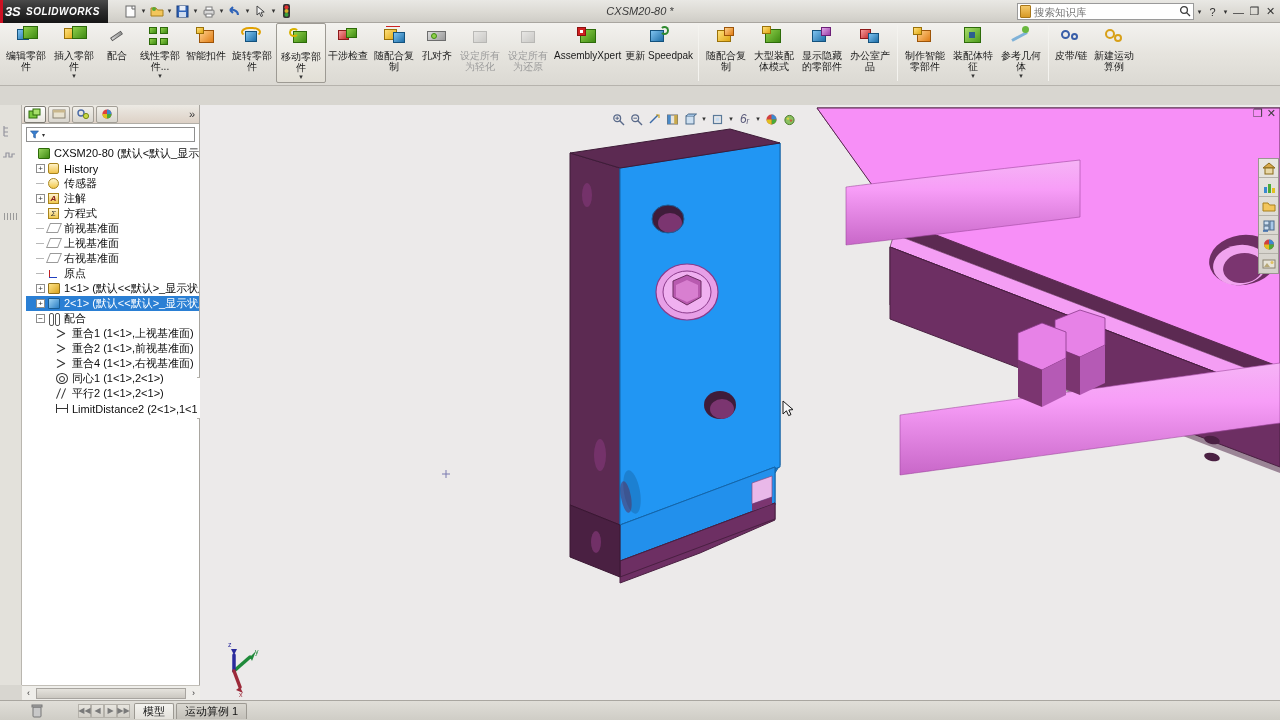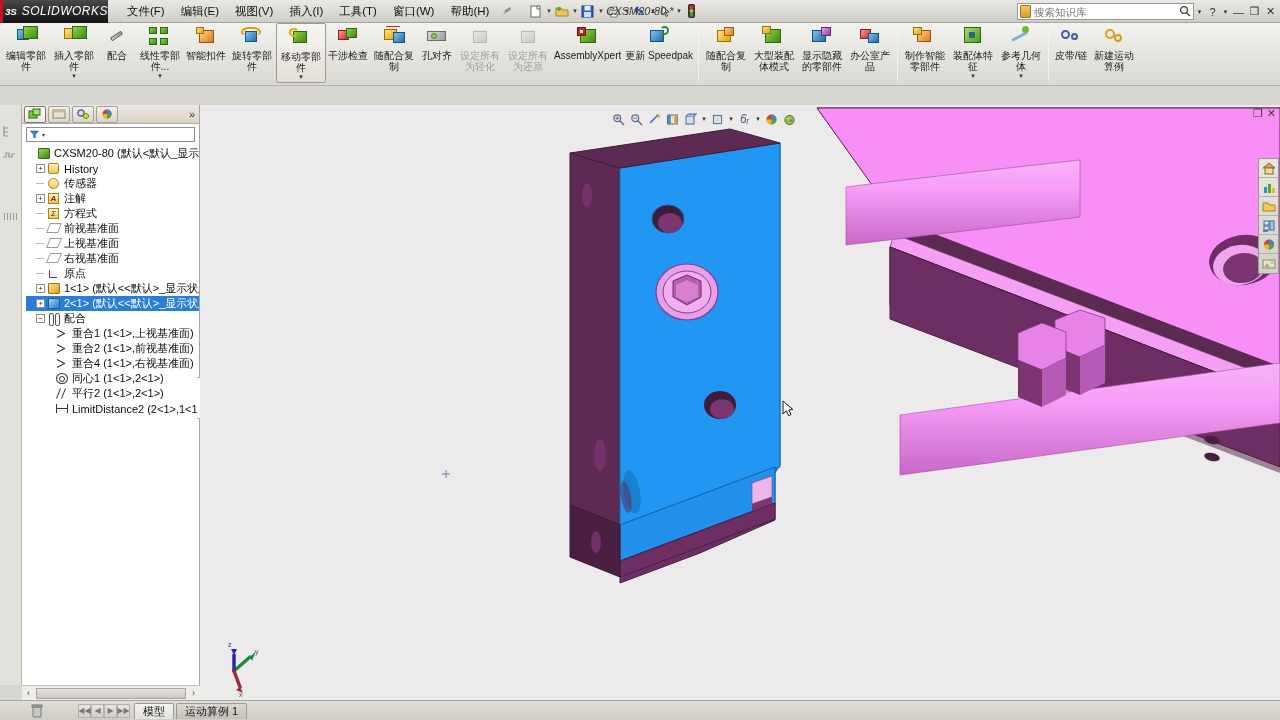--- a/index.html
+++ b/index.html
@@ -23,21 +23,21 @@
     width:108px; height:23px;
     background:linear-gradient(180deg,#4a4a4a 0%,#2b2b2b 50%,#151515 100%);
     display:flex; align-items:center; gap:3px; padding-left:5px;
     position:relative;
   }
   .sw-logo:before{
     content:""; position:absolute; left:0; top:0; width:3px; height:23px;
     background:#cc1122;
   }
   .sw-word{
-    color:#fff; font-weight:normal; font-style:italic; font-size:12px;
+    color:#fff; font-weight:bold; font-style:italic; font-size:10px;
     letter-spacing:0.5px;
   }
   .menubar{ display:flex; align-items:center; height:23px; margin-left:12px; gap:2px;}
   .menu-item{
     padding:3px 7px; font-size:11.5px; color:#101010; cursor:default; white-space:nowrap;
   }
   .pin-icon{ margin-left:4px; color:#666; font-size:11px; }
 
   .qat{ display:flex; align-items:center; margin-left:14px; gap:0px; height:23px; }
   .qat .q{ width:17px;height:18px;display:flex;align-items:center;justify-content:center;font-size:11px;}
@@ -247,35 +247,20 @@
 
   <div class="titlebar">
     <div class="sw-logo">
       <svg width="18" height="16" viewBox="0 0 18 16">
         <text x="0" y="13" font-family="Liberation Sans, sans-serif" font-size="13" font-weight="bold" font-style="italic" fill="#ffffff">3</text>
         <text x="7" y="13" font-family="Liberation Sans, sans-serif" font-size="13" font-weight="bold" font-style="italic" fill="#ffffff">S</text>
       </svg>
       <span class="sw-word">SOLIDWORKS</span>
     </div>
 
-    <div class="menubar">
-      <div class="menu-item">文件(F)</div>
-      <div class="menu-item">编辑(E)</div>
-      <div class="menu-item">视图(V)</div>
-      <div class="menu-item">插入(I)</div>
-      <div class="menu-item">工具(T)</div>
-      <div class="menu-item">窗口(W)</div>
-      <div class="menu-item">帮助(H)</div>
-      <div class="pin-icon">
-        <svg width="11" height="11" viewBox="0 0 11 11">
-            <path d="M2 6 L8 2 L9 4 L4 8 Z" fill="#8a8a8a"></path>
-            <path d="M3.5 7.5 L1.5 9.5" stroke="#8a8a8a" stroke-width="1"></path>
-          </svg>
-      </div>
-    </div>
 
     <div class="qat">
       <div class="q">
         <svg width="12" height="13" viewBox="0 0 12 13">
             <rect x="1" y="1" width="9" height="11" fill="#fdfdfd" stroke="#6a6a6a"></rect>
             <path d="M7 1 L7 4 L10 4" fill="none" stroke="#6a6a6a"></path>
           </svg>
       </div>
       <div class="dd">▾</div>
       <div class="q">

